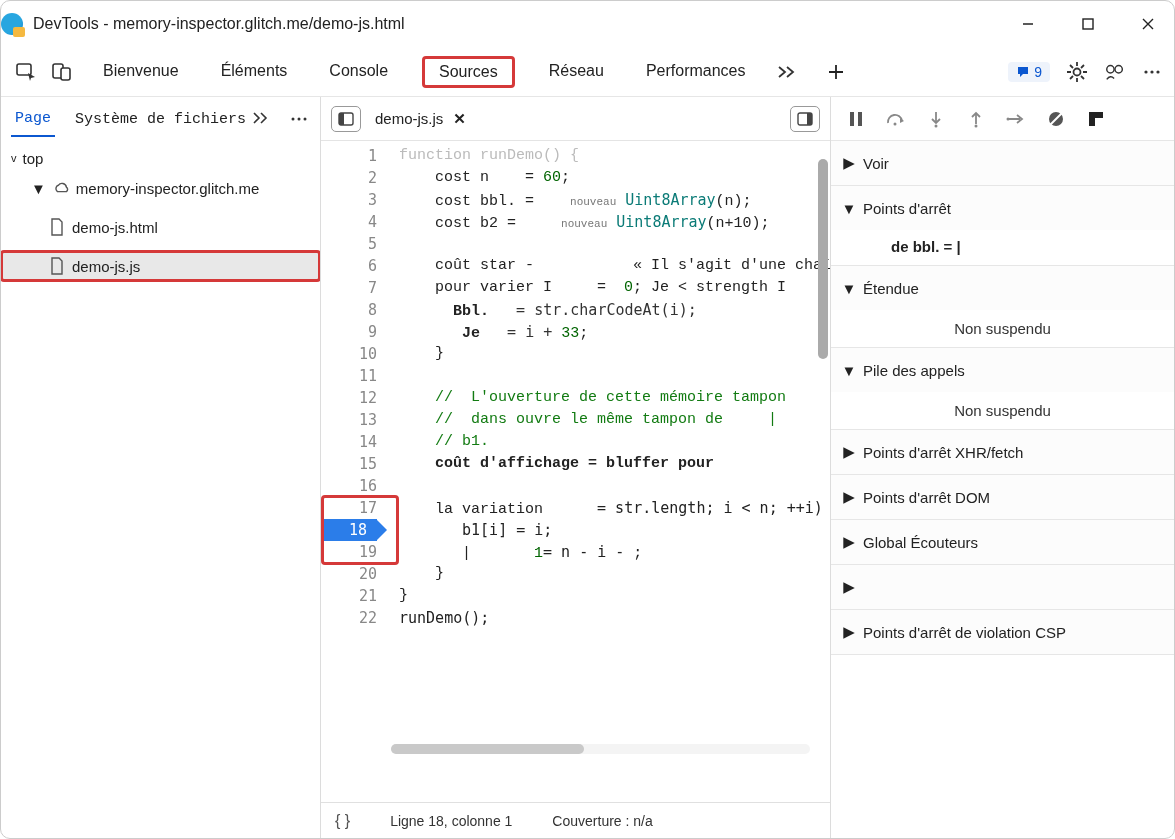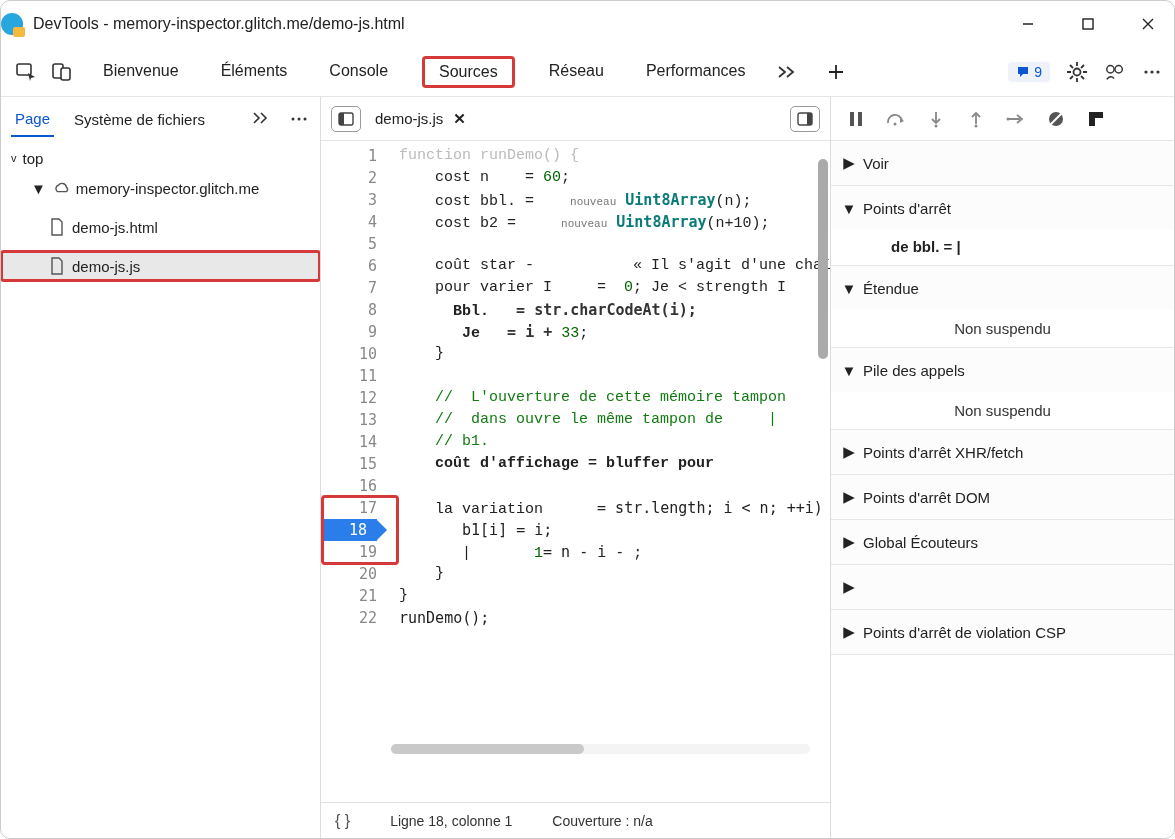--- a/index.html
+++ b/index.html
@@ -25,21 +25,21 @@
   .gear, .plus, .chevmore, .dots { cursor:pointer; color:#333; display:flex; align-items:center; justify-content:center; }
 
   
   .main { flex: 1; display:flex; min-height:0; }
   .col-left { width: 320px; border-right: 1px solid #dcdcdc; display:flex; flex-direction:column; }
   .col-mid { flex:1; display:flex; flex-direction:column; min-width:0; }
   .col-right { width: 344px; border-left: 1px solid #dcdcdc; display:flex; flex-direction:column; }
 
   
   .ltabs { display:flex; align-items:center; height: 44px; padding: 0 10px; gap: 16px; position:relative; }
-  .ltab { font-size:15px; padding: 8px 4px; cursor:pointer; }
+  .ltab { font-size:15px; padding: 8px 4px; cursor:pointer;font-family:Liberation Mono, monospace; }
   .ltab.active { border-bottom: 2px solid #0b57d0; color:#0b57d0; }
   .ltabs .chev { position:absolute; right:50px; cursor:pointer; }
   .ltabs .dots { position:absolute; right:12px; }
   .tree { padding: 2px 0; overflow:auto; flex:1; }
   .tree-row { display:flex; align-items:center; height: 30px; padding-left: 10px; font-size:15px; cursor:pointer; gap: 6px; }
   .tree-row.indent1 { padding-left: 30px; }
   .tree-row.indent2 { padding-left: 47px; margin-top: 9px; }
   .tree-row.sel { background:#e8e8e8; }
   .tree-row.boxed { outline: 3px solid #d53939; outline-offset: -2px; border-radius:3px; }
   .cloud-icon, .file-icon { width:18px; height:18px; display:inline-flex; align-items:center; justify-content:center; color:#555; }
@@ -54,21 +54,21 @@
   .editor-wrap { flex:1; display:flex; overflow:hidden; position:relative; }
   .gutter { width: 66px; text-align:right; padding-right: 10px; color:#888; font-family: Consolas, monospace; font-size:15px; padding-top: 4px; user-select:none; position:relative; }
   .gutter .ln { height: 22px; line-height:22px; position:relative; }
   .gutter .bp { background:#2b7de9; color:#fff; position:relative; padding-right: 10px; }
   .gutter .bp::after { content:""; position:absolute; right:-10px; top:0; border:11px solid transparent; border-left-color:#2b7de9; border-right:0; width:0; height:0; }
   .bp-outline { position:absolute; border:3px solid #d53939; border-radius:4px; pointer-events:none; }
   .code { flex:1; font-family: Consolas, "Courier New", monospace; font-size:15px; padding: 4px 0 0 12px; overflow:auto; white-space:pre; line-height:22px; }
   .code .crow { height:22px; }
   .num { color:#006400; }
   .new { color:#777; font-size:11px; }
-  .typ { color:#0b7b77; font-family: Consolas, monospace; font-weight: bold; }
+  .typ { color:#0b7b77; font-family: Consolas, monospace; }
   .cmt { color:#127b12; }
   .ann { color:#777; font-size:13px; }
   .annb { color:#127b12; }
   .scrollbar-fake { position:absolute; bottom:48px; left:70px; right:20px; height:10px; background:#f4f4f4; border-radius:5px; }
   .scrollbar-fake .thumb { position:absolute; left:0; width:46%; height:100%; background:#c9c9c9; border-radius:5px; }
 
   .statusbar { height: 36px; border-top:1px solid #e0e0e0; display:flex; align-items:center; padding:0 14px; gap: 40px; font-size:14px; color:#333; }
   .statusbar .braces { font-size:16px; color:#555; }
 
   

